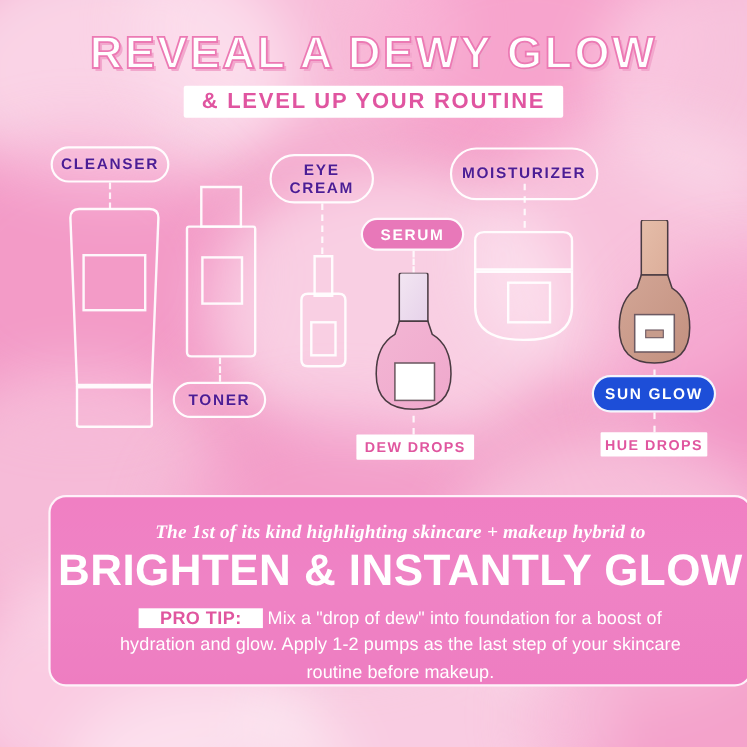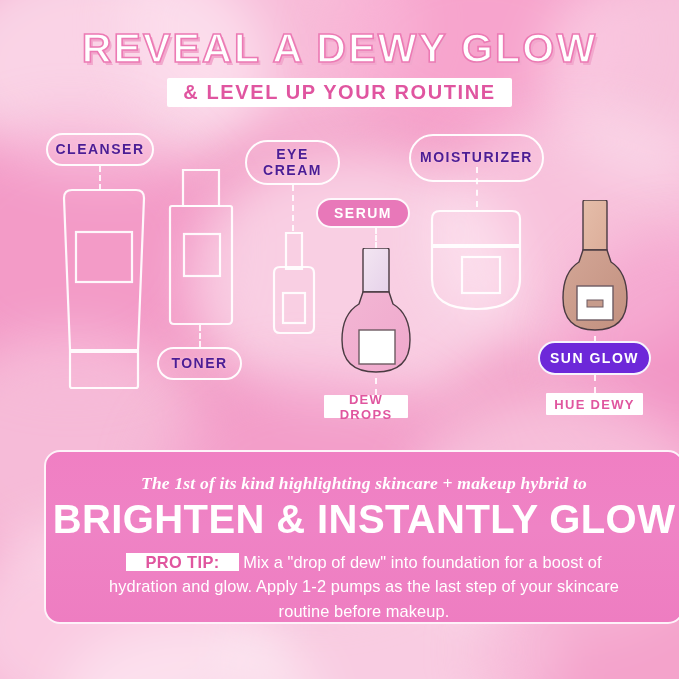--- a/index.html
+++ b/index.html
@@ -210,38 +210,38 @@
   </div>
 
   <div class="pill-outline" style="left:245px;top:140px;width:95px;height:45px;">
     <span>EYE CREAM</span>
   </div>
 
   <div class="pill-outline" style="left:157px;top:347px;width:85px;height:33px;">
     <span>TONER</span>
   </div>
 
-  <div class="pill-solid" style="left:316px;top:198px;width:94px;height:30px;background:#e878b9;text-align:center;">
+  <div class="pill-solid" style="left:328px;top:198px;width:94px;height:30px;background:#e878b9;text-align:center;">
     <span>SERUM</span>
   </div>
 
   <div class="pill-outline" style="left:409px;top:134px;width:135px;height:48px;">
     <span>MOISTURIZER</span>
   </div>
 
-  <div class="pill-solid" style="left:538px;top:341px;width:113px;height:34px;background:#6d28d9;">
+  <div class="pill-solid" style="left:538px;top:341px;width:113px;height:34px;background:#1d4ed8;">
     <span>SUN GLOW</span>
   </div>
 
-  <div class="tag-box" style="left:324px;top:395px;width:84px;height:23px;color:#e0569f;text-align:center;">
+  <div class="tag-box" style="left:324px;top:395px;width:107px;height:23px;color:#e0569f;">
     <span>DEW DROPS</span>
   </div>
 
   <div class="tag-box" style="left:546px;top:393px;width:97px;height:22px;color:#e0569f;">
-    <span>HUE DEWY</span>
+    <span>HUE DROPS</span>
   </div>
 
   <div id="panel">
     <div id="panel-ital">The 1st of its kind highlighting skincare + makeup hybrid to</div>
     <div id="panel-head">BRIGHTEN &amp; INSTANTLY GLOW</div>
     <div id="panel-body"><span id="pro-tip">PRO TIP:</span><span> Mix a "drop of dew" into foundation for a boost of hydration and glow. Apply 1-2 pumps as the last step of your skincare routine before makeup.</span></div>
   </div>
 
 </div>
 

